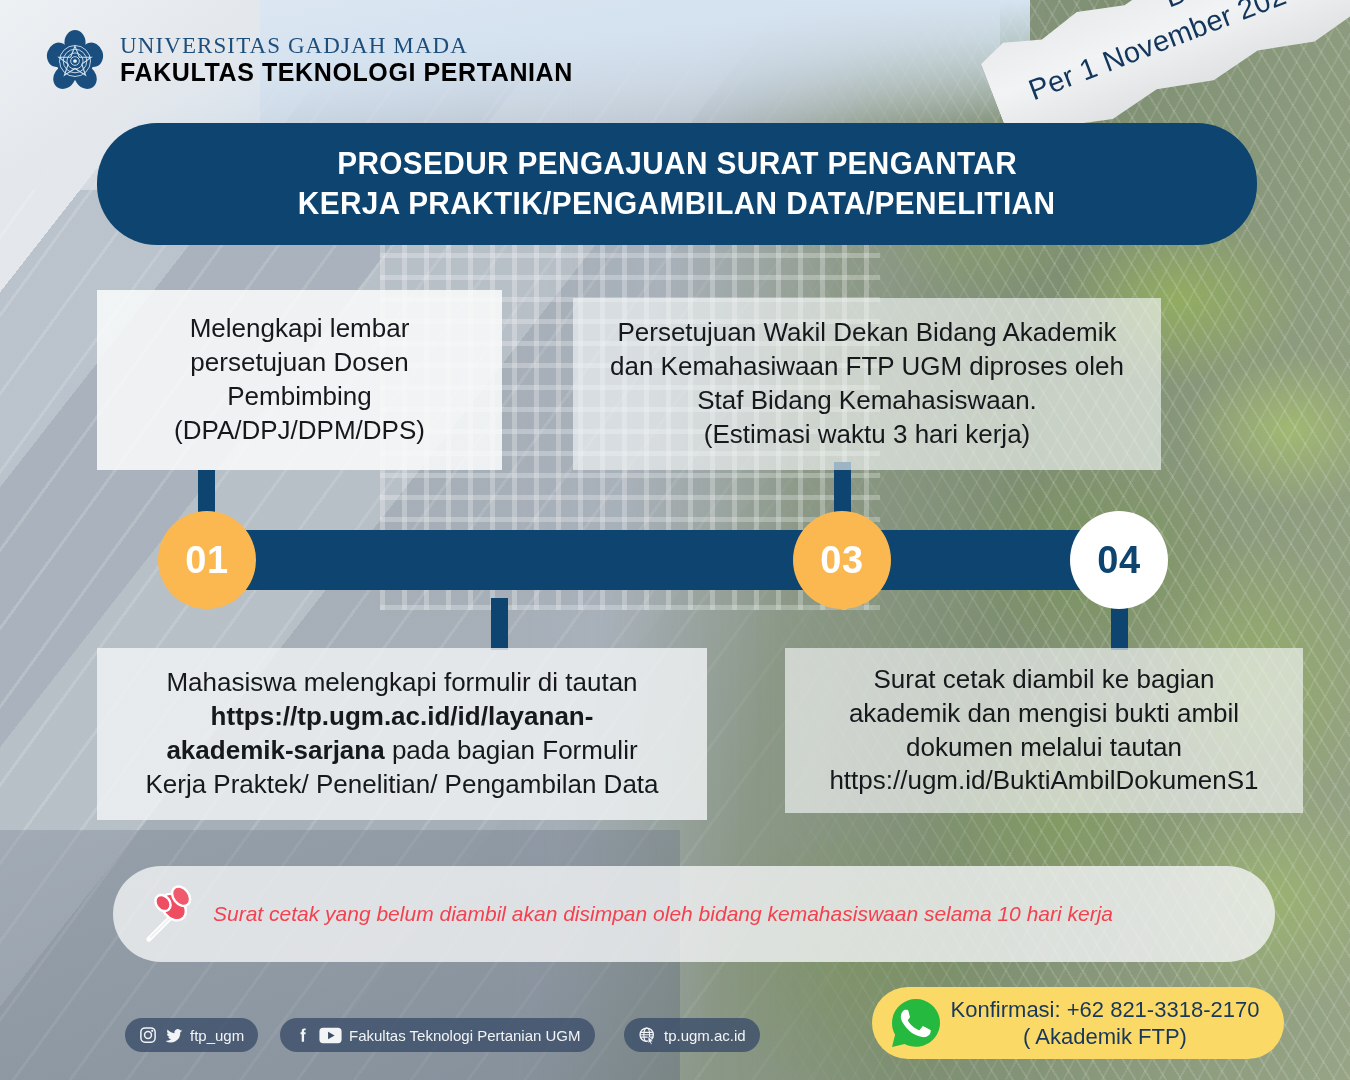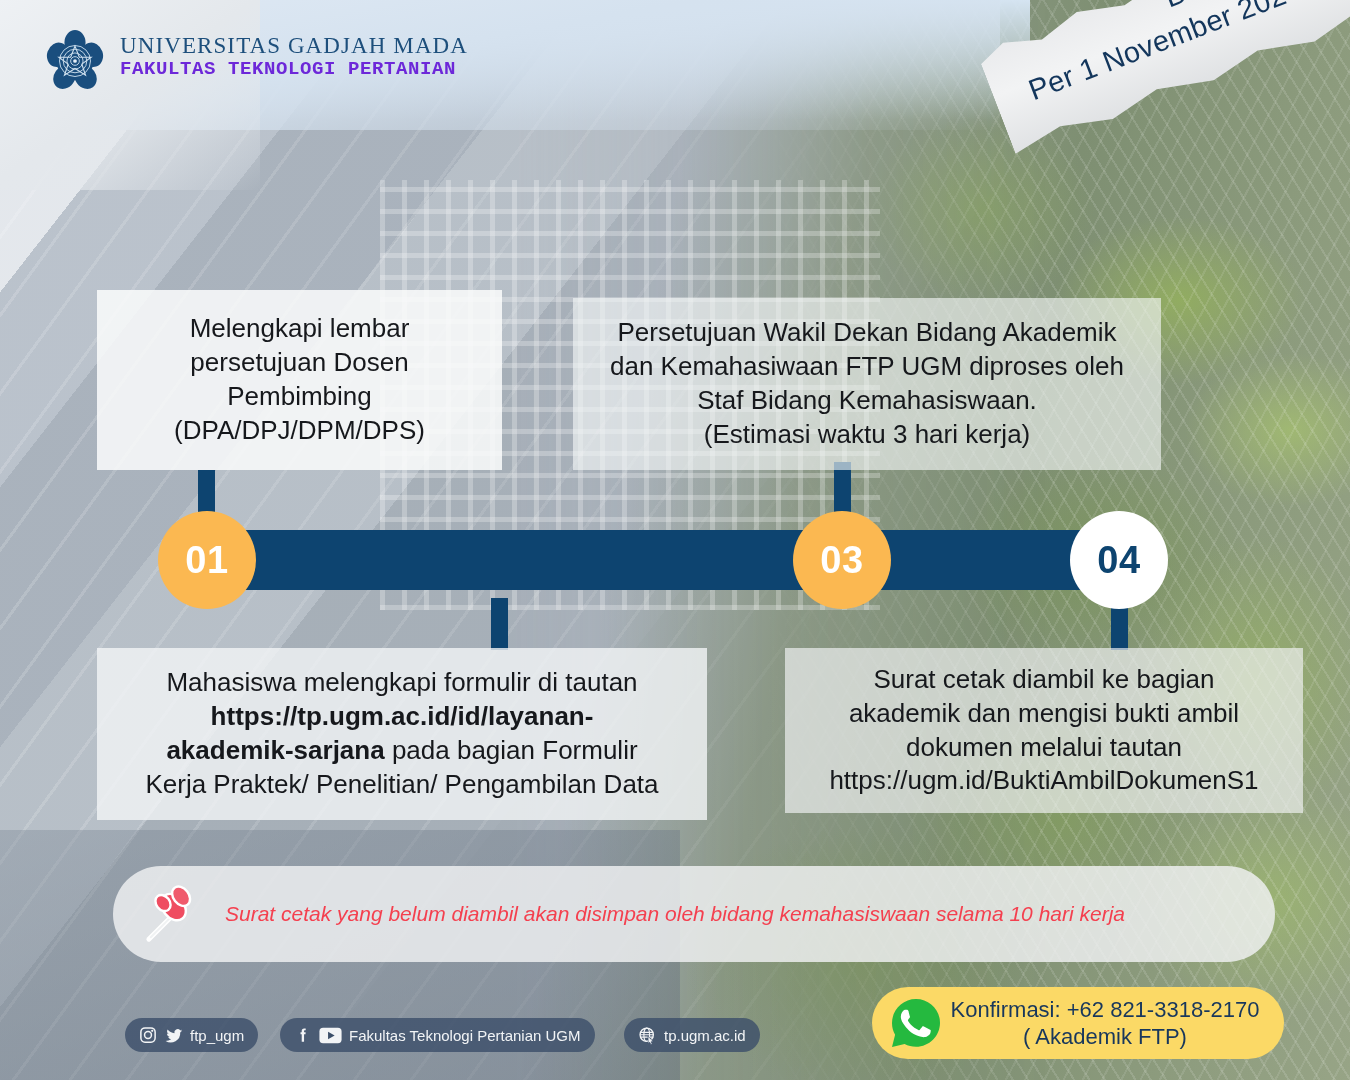--- a/index.html
+++ b/index.html
@@ -79,22 +79,22 @@
 
   
   .header { position: absolute; left: 0; top: 0; width: 700px; height: 115px; }
   .logo-wrap { position: absolute; left: 44px; top: 30px; width: 62px; height: 62px; }
   .brand { position: absolute; left: 120px; top: 33px; }
   .brand .l1 {
     font-family: "Liberation Serif", serif;
     font-size: 23px; letter-spacing: 1.1px; color: #1d4f7c; line-height: 1.12;
   }
   .brand .l2 {
-    font-family: Liberation Mono, monospace;
-    font-size: 19px; font-weight: bold; letter-spacing: .6px; color: #6d28d9; line-height: 1.1;
+    font-family: Liberation Sans, sans-serif;
+    font-size: 25px; font-weight: bold; letter-spacing: .6px; color: #000000; line-height: 1.1;
   }
 
   
   .torn {
     position: absolute; left: 980px; top: -42px;
     width: 470px; height: 120px;
     transform: rotate(-21deg);
   }
   .torn .paper {
     position: absolute; inset: 0;
@@ -166,21 +166,21 @@
   .bold { font-weight: bold; }
 
   
   .note {
     position: absolute; left: 113px; top: 866px; width: 1162px; height: 96px;
     background: rgba(240,242,243,.82); border-radius: 48px;
     display: flex; align-items: center; padding-left: 30px;
   }
   .pin { position: relative; width: 62px; height: 62px; flex: 0 0 62px; }
   .note-text {
-    margin-left: 20px; color: #f4404f; font-style: italic; font-size: 21px;
+    margin-left: 8px; color: #f4404f; font-style: italic; font-size: 21px;
     line-height: 1.45; max-width: 1000px;
   }
 
   
   .pill {
     position: absolute; height: 34px; border-radius: 17px;
     background: rgba(59,78,105,.80);
     display: flex; align-items: center; gap: 7px; padding: 8px 14px;
     color: #f2f4f6; font-size: 15px; white-space: nowrap;
   }
@@ -240,20 +240,24 @@
       <div class="l2">FAKULTAS TEKNOLOGI PERTANIAN</div>
     </div>
   </div>
 
   <div class="torn">
     <div class="paper"></div>
     <div class="t1">Berlaku</div>
     <div class="t2">Per 1 November 2024</div>
   </div>
 
+  <div class="title-banner">
+    <div class="tl">PROSEDUR PENGAJUAN SURAT PENGANTAR</div>
+    <div class="tl">KERJA PRAKTIK/PENGAMBILAN DATA/PENELITIAN</div>
+  </div>
 
   <div class="rail"></div>
   <div class="stem stem-1"></div>
   <div class="stem stem-2"></div>
   <div class="stem stem-3"></div>
   <div class="stem stem-4"></div>
 
   <div class="node orange n1">01</div>
   <div class="node orange n3">03</div>
   <div class="node white  n4">04</div>

